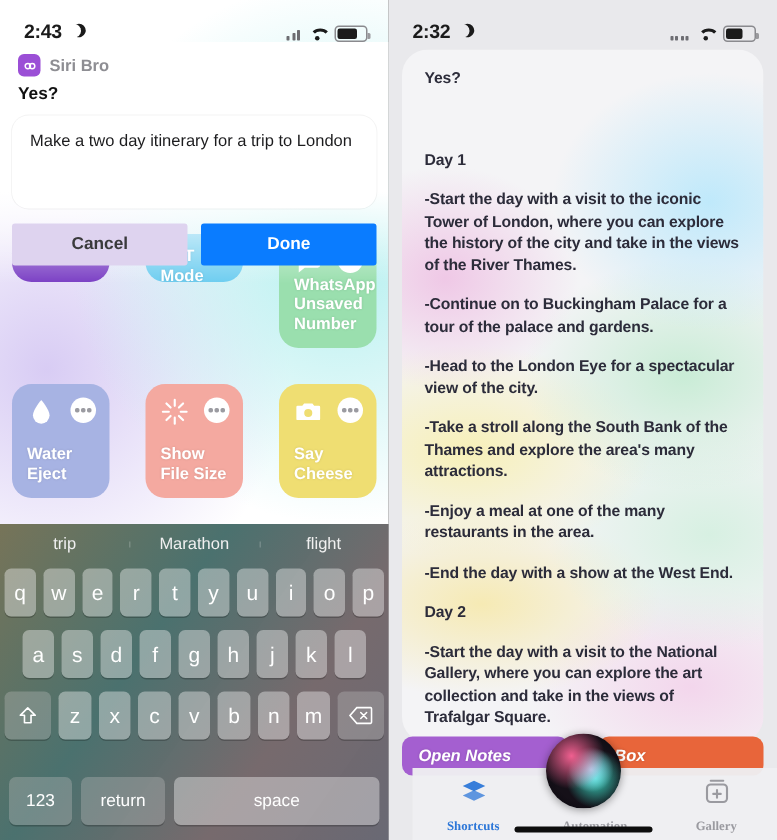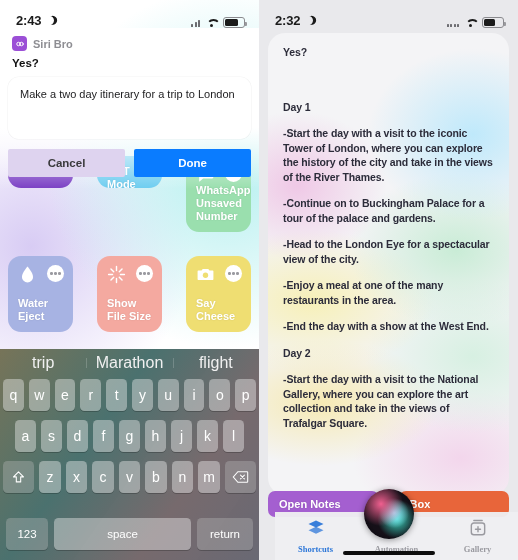--- a/index.html
+++ b/index.html
@@ -81,21 +81,21 @@
   .btn-done { background:#0a7cff; color:#fff; }
 
   
   .kb { position:absolute; left:0; right:0; bottom:0; height:211px; z-index:50;
         background:
           linear-gradient(125deg, rgba(120,115,60,.55) 0%, rgba(40,110,100,.55) 38%,
                                    rgba(120,95,95,.5) 70%, rgba(95,95,110,.55) 100%),
           rgba(105,105,112,.92);
         backdrop-filter:blur(10px); }
   .kb-sugg { height:28px; display:flex; align-items:center; }
-  .kb-sugg div { flex:1; text-align:center; font-size:16px; color:#f0f0f0;
+  .kb-sugg div { flex:1; text-align:center; font-size:11px; color:#f0f0f0;
                  position:relative; }
   .kb-sugg div + div:before { content:""; position:absolute; left:0; top:4px; bottom:4px;
                  width:1px; background:rgba(255,255,255,.18); }
   .kb-rows { padding:2px 3px 0 3px; }
   .krow { display:flex; justify-content:center; gap:5px; margin-bottom:9px; }
   .key { width:22px; height:32px; border-radius:4.5px; background:rgba(240,240,240,.42);
          display:flex; align-items:center; justify-content:center;
          color:#fff; font-size:14px; box-shadow:0 1px 0 rgba(0,0,0,.22); }
   .krow.r2 { padding:0 12px; }
   .key.wide { width:32px; background:rgba(190,190,190,.34); }
@@ -121,21 +121,21 @@
       radial-gradient(ellipse 80% 22% at 22% 80%, #f6eab4 0%, rgba(246,234,180,0) 62%),
       radial-gradient(ellipse 70% 24% at 80% 92%, #f3d6ec 0%, rgba(243,214,236,0) 64%),
       #f4f4f6;
   }
   .r-body { padding:12px 15px 0 15px; }
   .r-p { font-size:10.5px; font-weight:bold; color:#2c2c3a; line-height:14.5px;
          margin-bottom:12px; letter-spacing:-.1px; }
   .r-p.head { margin-bottom:40px; }
   .r-p.day { margin-bottom:12px; }
 
-  .r-actions { position:absolute; left:9px; right:9px; bottom:43px; display:flex; gap:20px; z-index:5;}
+  .r-actions { position:absolute; left:9px; right:9px; bottom:43px; display:flex; gap:20px; z-index:5;font-style:italic;}
   .r-act { flex:1; height:26px; border-radius:7px; display:flex; align-items:center;
            padding-left:11px; font-size:11px; font-weight:bold; color:#fff;
            text-shadow:0 0 2px rgba(0,0,0,.15); }
   .r-act.notes { background:#a45fd0; }
   .r-act.box { background:#e8653a; }
 
   .tabbar { position:absolute; left:16px; right:0; bottom:0; height:48px;
             background:rgba(238,238,241,.96); display:flex; z-index:6;font-family:Liberation Serif, serif; }
   .tab { flex:1; display:flex; flex-direction:column; align-items:center;
          justify-content:center; gap:2px; }
@@ -317,22 +317,22 @@
           <div class="key">m</div>
           <div class="key wide">
             <svg viewBox="0 0 26 20" width="17" height="14" fill="none" stroke="#fff" stroke-width="1.6" stroke-linecap="round">
                 <path d="M9 2h14a1 1 0 011 1v14a1 1 0 01-1 1H9L2 10z"></path>
                 <path d="M13 7l6 6M19 7l-6 6"></path>
               </svg>
           </div>
         </div>
         <div class="krow r4">
           <div class="key num wide">123</div>
+          <div class="key ret">return</div>
           <div class="key space">space</div>
-          <div class="key ret">return</div>
         </div>
       </div>
       <div class="kb-bottom">
         <span>
           <svg viewBox="0 0 24 24" fill="none" stroke="#fff" stroke-width="1.7">
               <circle cx="12" cy="12" r="9.2"></circle>
               <circle cx="8.6" cy="9.6" r="1.2" fill="#fff" stroke="none"></circle>
               <circle cx="15.4" cy="9.6" r="1.2" fill="#fff" stroke="none"></circle>
               <path d="M7.8 14.4c1.2 1.7 2.7 2.4 4.2 2.4s3-.7 4.2-2.4" stroke-linecap="round"></path>
             </svg>
@@ -367,20 +367,21 @@
       </div>
     </div>
 
     <div class="r-sheet">
       <div class="r-body">
         <div class="r-p head">Yes?</div>
         <div class="r-p day">Day 1</div>
         <div class="r-p">-Start the day with a visit to the iconic Tower of London, where you can explore the history of the city and take in the views of the River Thames.</div>
         <div class="r-p">-Continue on to Buckingham Palace for a tour of the palace and gardens.</div>
         <div class="r-p">-Head to the London Eye for a spectacular view of the city.</div>
+        <div class="r-p">-Take a stroll along the South Bank of the Thames and explore the area's many attractions.</div>
         <div class="r-p">-Enjoy a meal at one of the many restaurants in the area.</div>
         <div class="r-p">-End the day with a show at the West End.</div>
         <div class="r-p day">Day 2</div>
         <div class="r-p">-Start the day with a visit to the National Gallery, where you can explore the art collection and take in the views of Trafalgar Square.</div>
 
       </div>
     </div>
 
     <div class="r-actions">
       <div class="r-act notes">Open Notes</div>

